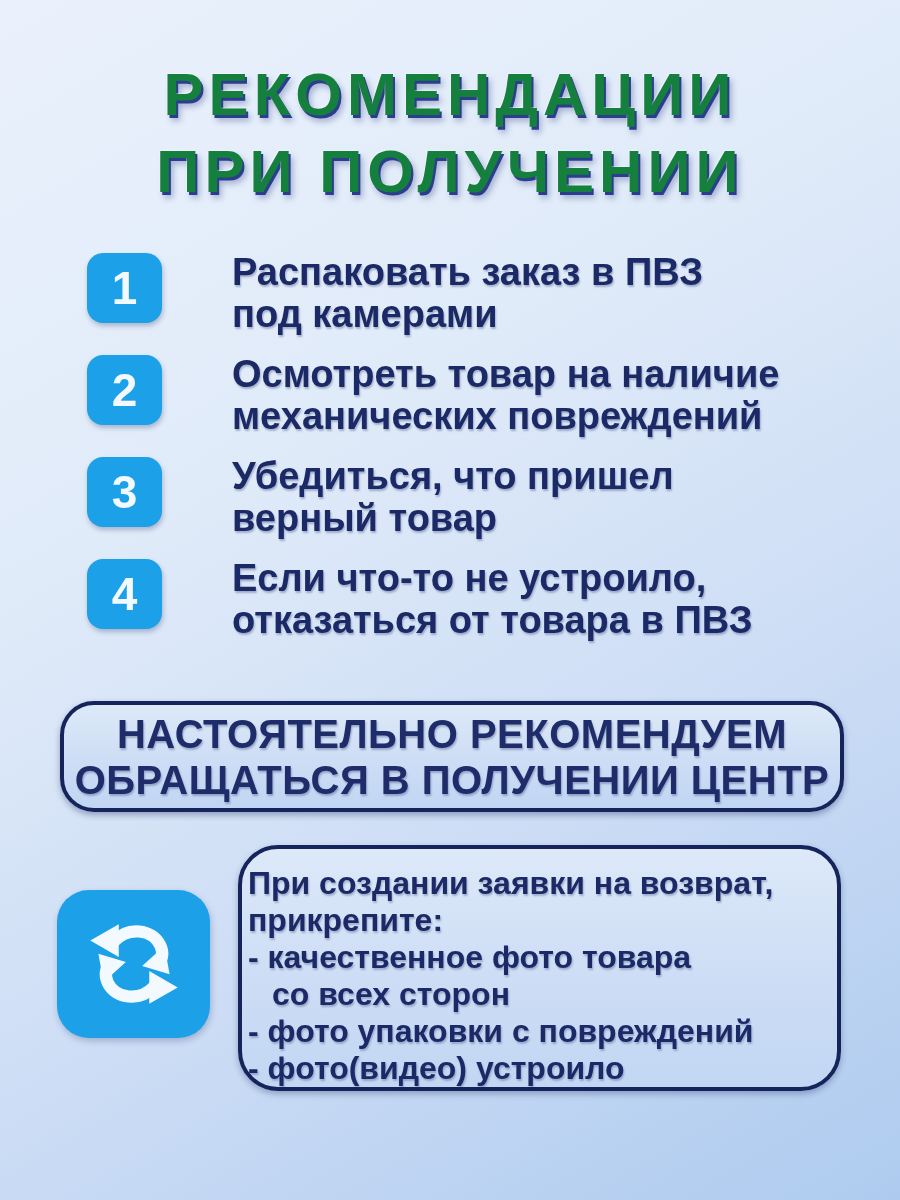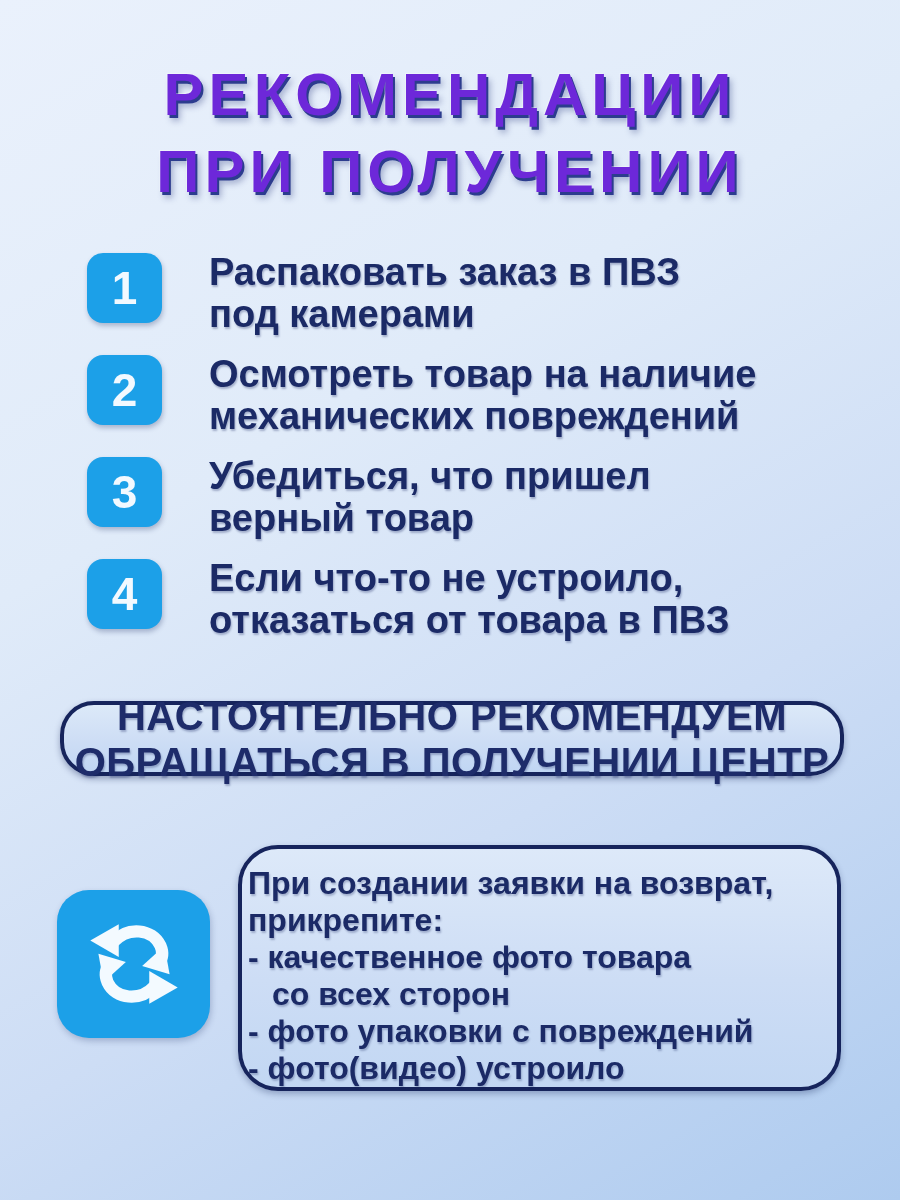--- a/index.html
+++ b/index.html
@@ -6,45 +6,45 @@
   body{
     width:900px;height:1200px;overflow:hidden;position:relative;
     font-family:"Liberation Sans",sans-serif;font-weight:700;
     background:linear-gradient(150deg,#eaf1fc 0%,#e0ebf9 35%,#cdddf5 65%,#aecbef 100%);
   }
   .poster{position:absolute;inset:0;}
 
   
   .title{
     position:absolute;top:56px;left:0;width:100%;
-    text-align:center;color:#6d28d9;font-size:60px;line-height:77px;
+    text-align:center;color:#15803d;font-size:60px;line-height:77px;
     letter-spacing:5px;
     text-shadow:-1px -1px 0 rgba(255,255,255,0.35),
                  2px 3px 0 #2c3c8e,
                  4px 6px 6px rgba(35,50,120,0.35);
   }
 
   
   .steps{position:absolute;left:87px;top:251px;width:780px;}
   .step{display:flex;align-items:flex-start;margin-bottom:18px;}
   .badge{
     flex:0 0 auto;width:75px;height:70px;margin-top:2px;
     background:#1ca0e8;border-radius:16px;
     display:flex;align-items:center;justify-content:center;
     color:#f2f9ff;font-size:46px;
     box-shadow:1px 3px 5px rgba(20,40,95,0.28);
   }
   .step-text{
-    margin-left:47px;color:#1b2a66;font-size:38px;line-height:42px;
+    margin-left:70px;color:#1b2a66;font-size:38px;line-height:42px;
     text-shadow:1px 2px 2px rgba(23,37,95,0.30);
   }
 
   
   .banner{
-    position:absolute;left:60px;top:701px;width:784px;height:75px;
+    position:absolute;left:60px;top:701px;width:784px;height:111px;
     box-sizing:border-box;border:4px solid #16245c;border-radius:34px;
     background:linear-gradient(180deg,#dce9f8 0%,#cdddf5 55%,#c0d6f3 100%);
     box-shadow:0 3px 6px rgba(18,32,85,0.35);
     display:flex;flex-direction:column;align-items:center;justify-content:center;
     color:#1e2c6a;font-size:40px;line-height:46px;letter-spacing:0.5px;
     text-shadow:1px 2px 2px rgba(23,37,95,0.30);
     text-align:center;
   }
 
   

